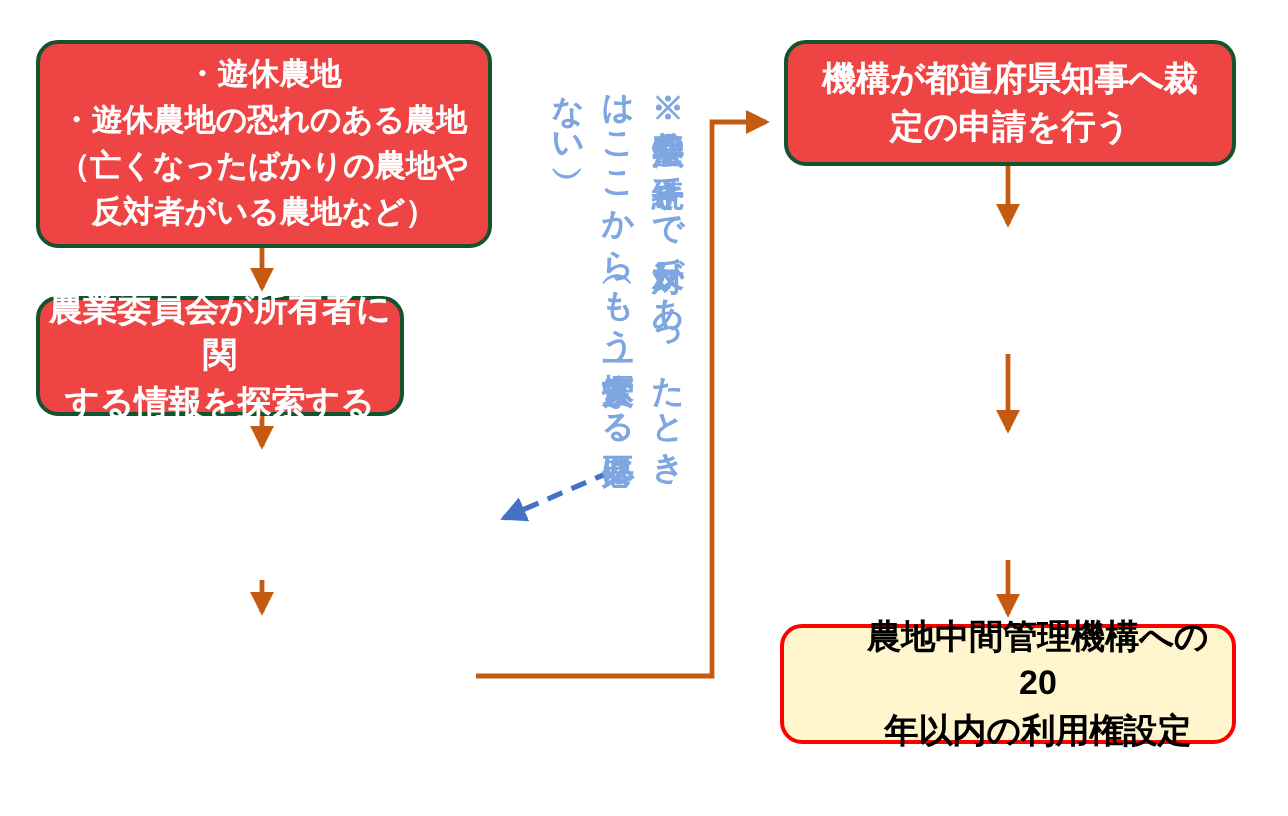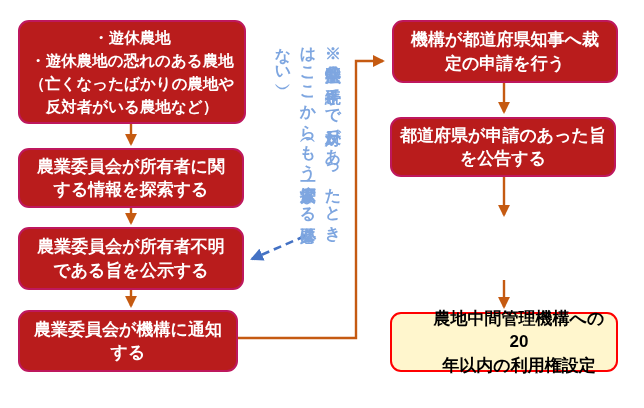--- a/index.html
+++ b/index.html
@@ -5,21 +5,21 @@
   html,body { margin:0; padding:0; background:#ffffff; }
   .canvas {
     position:relative; width:644px; height:408px; background:#ffffff;
     font-family:"Liberation Sans", sans-serif; overflow:hidden;
   }
   svg.connectors { position:absolute; left:0; top:0; width:644px; height:408px; }
   .box {
     position:absolute; box-sizing:border-box;
     display:flex; align-items:center; justify-content:center;
     text-align:center; white-space:pre-line;
-    background:#b91c1c; border:2px solid #be185d; border-radius:11px;
+    background:#ef4444; border:2px solid #14532d; border-radius:11px;
     color:#ffffff; font-size:17px; line-height:1.38; font-weight:600;
     padding:2px 4px;
   }
   .box.small { font-size:15.5px; line-height:1.5; }
   .box.result {
     background:#FFF6CD; border:2px solid #FF0000; color:#000000;padding-left:34px;
   }
   .note {
     position:absolute; left:268px; top:36px; width:78px; height:306px;
     writing-mode:vertical-rl; text-orientation:mixed;
@@ -54,34 +54,28 @@
     <path d="M238,338 H356 V61 H383" stroke="#C55A11" stroke-width="2.4" fill="none" marker-end="url(#ah-o)"></path>
 
     <path d="M305,236 L252,259" stroke="#4472C4" stroke-width="2.6" fill="none" stroke-dasharray="8 5" marker-end="url(#ah-b)"></path>
   </svg>
 
   <div class="box small" style="left:18px; top:20px; width:228px; height:104px;">・遊休農地
 ・遊休農地の恐れのある農地
 （亡くなったばかりの農地や
 反対者がいる農地など）</div>
 
-  <div class="box" style="left:18px; top:148px; width:226px; height:60px;">農業委員会が所有者に関
+  <div class="box" style="left:18px; top:148px; width:184px; height:60px;">農業委員会が所有者に関
 する情報を探索する</div>
 
-  <div class="box" style="left:18px; top:227px; width:226px; height:63px;">農業委員会が所有者不明
-である旨を公示する</div>
 
-  <div class="box" style="left:18px; top:310px; width:220px; height:62px;">農業委員会が機構に通知
-する</div>
 
   <div class="box" style="left:392px; top:20px; width:226px; height:63px;border-radius:11px;">機構が都道府県知事へ裁
 定の申請を行う</div>
 
-  <div class="box" style="left:390px; top:117px; width:226px; height:60px;">都道府県が申請のあった旨
-を公告する</div>
 
 
   <div class="box result" style="left:390px; top:312px; width:228px; height:60px;">農地中間管理機構への20
 年以内の利用権設定</div>
 
   <div class="note">
     <span class="note-line">※基盤法の手続きで反対があったとき</span>
     <span class="note-line">はここから（もう一度探索する必要は</span>
     <span class="note-line">ない）</span>
   </div>

